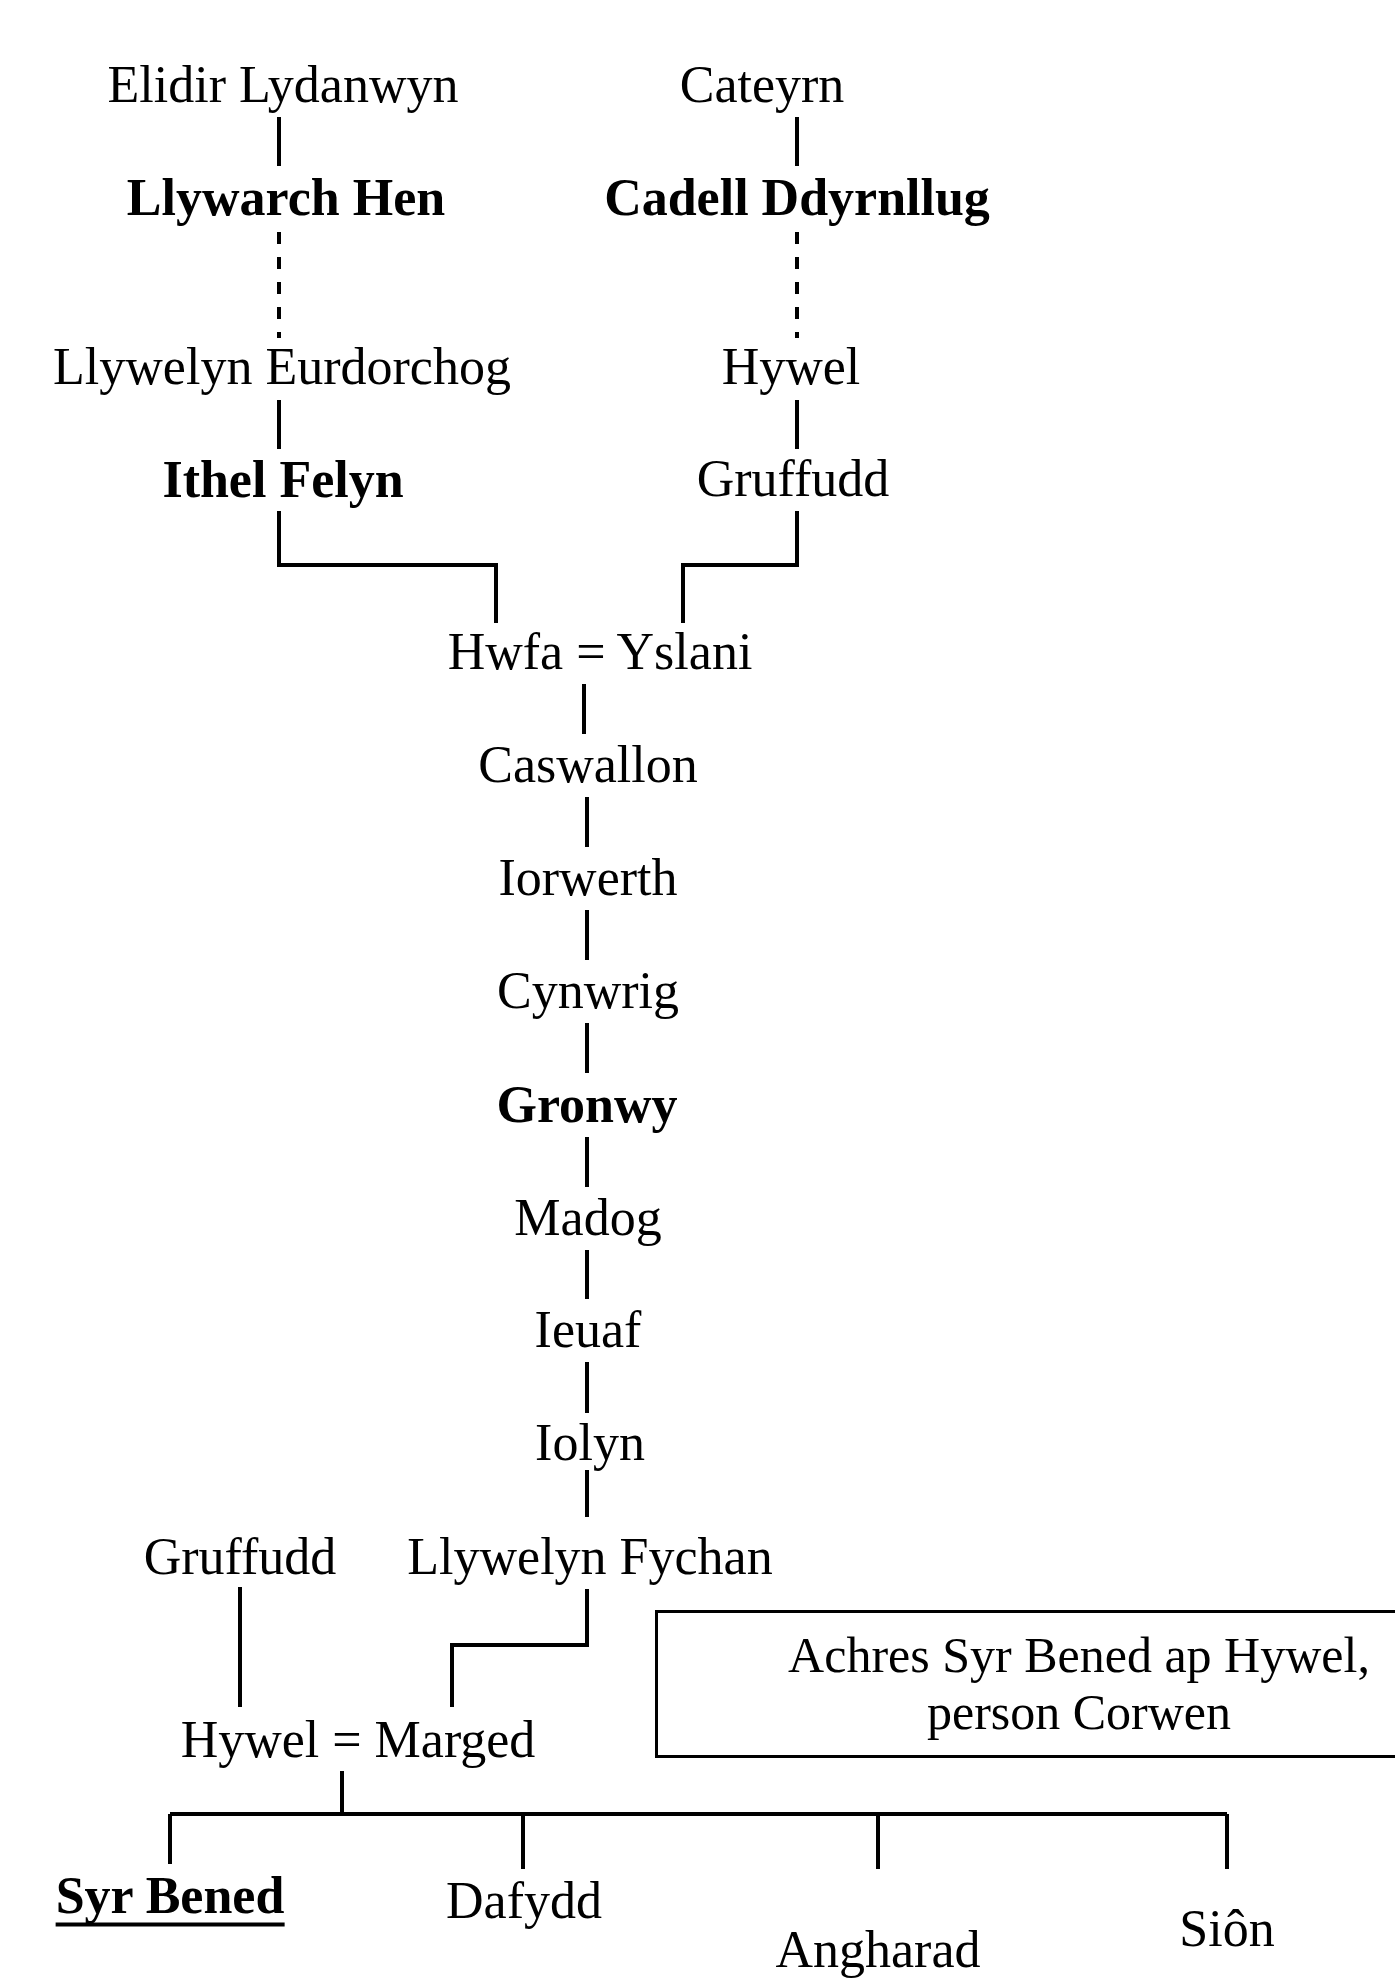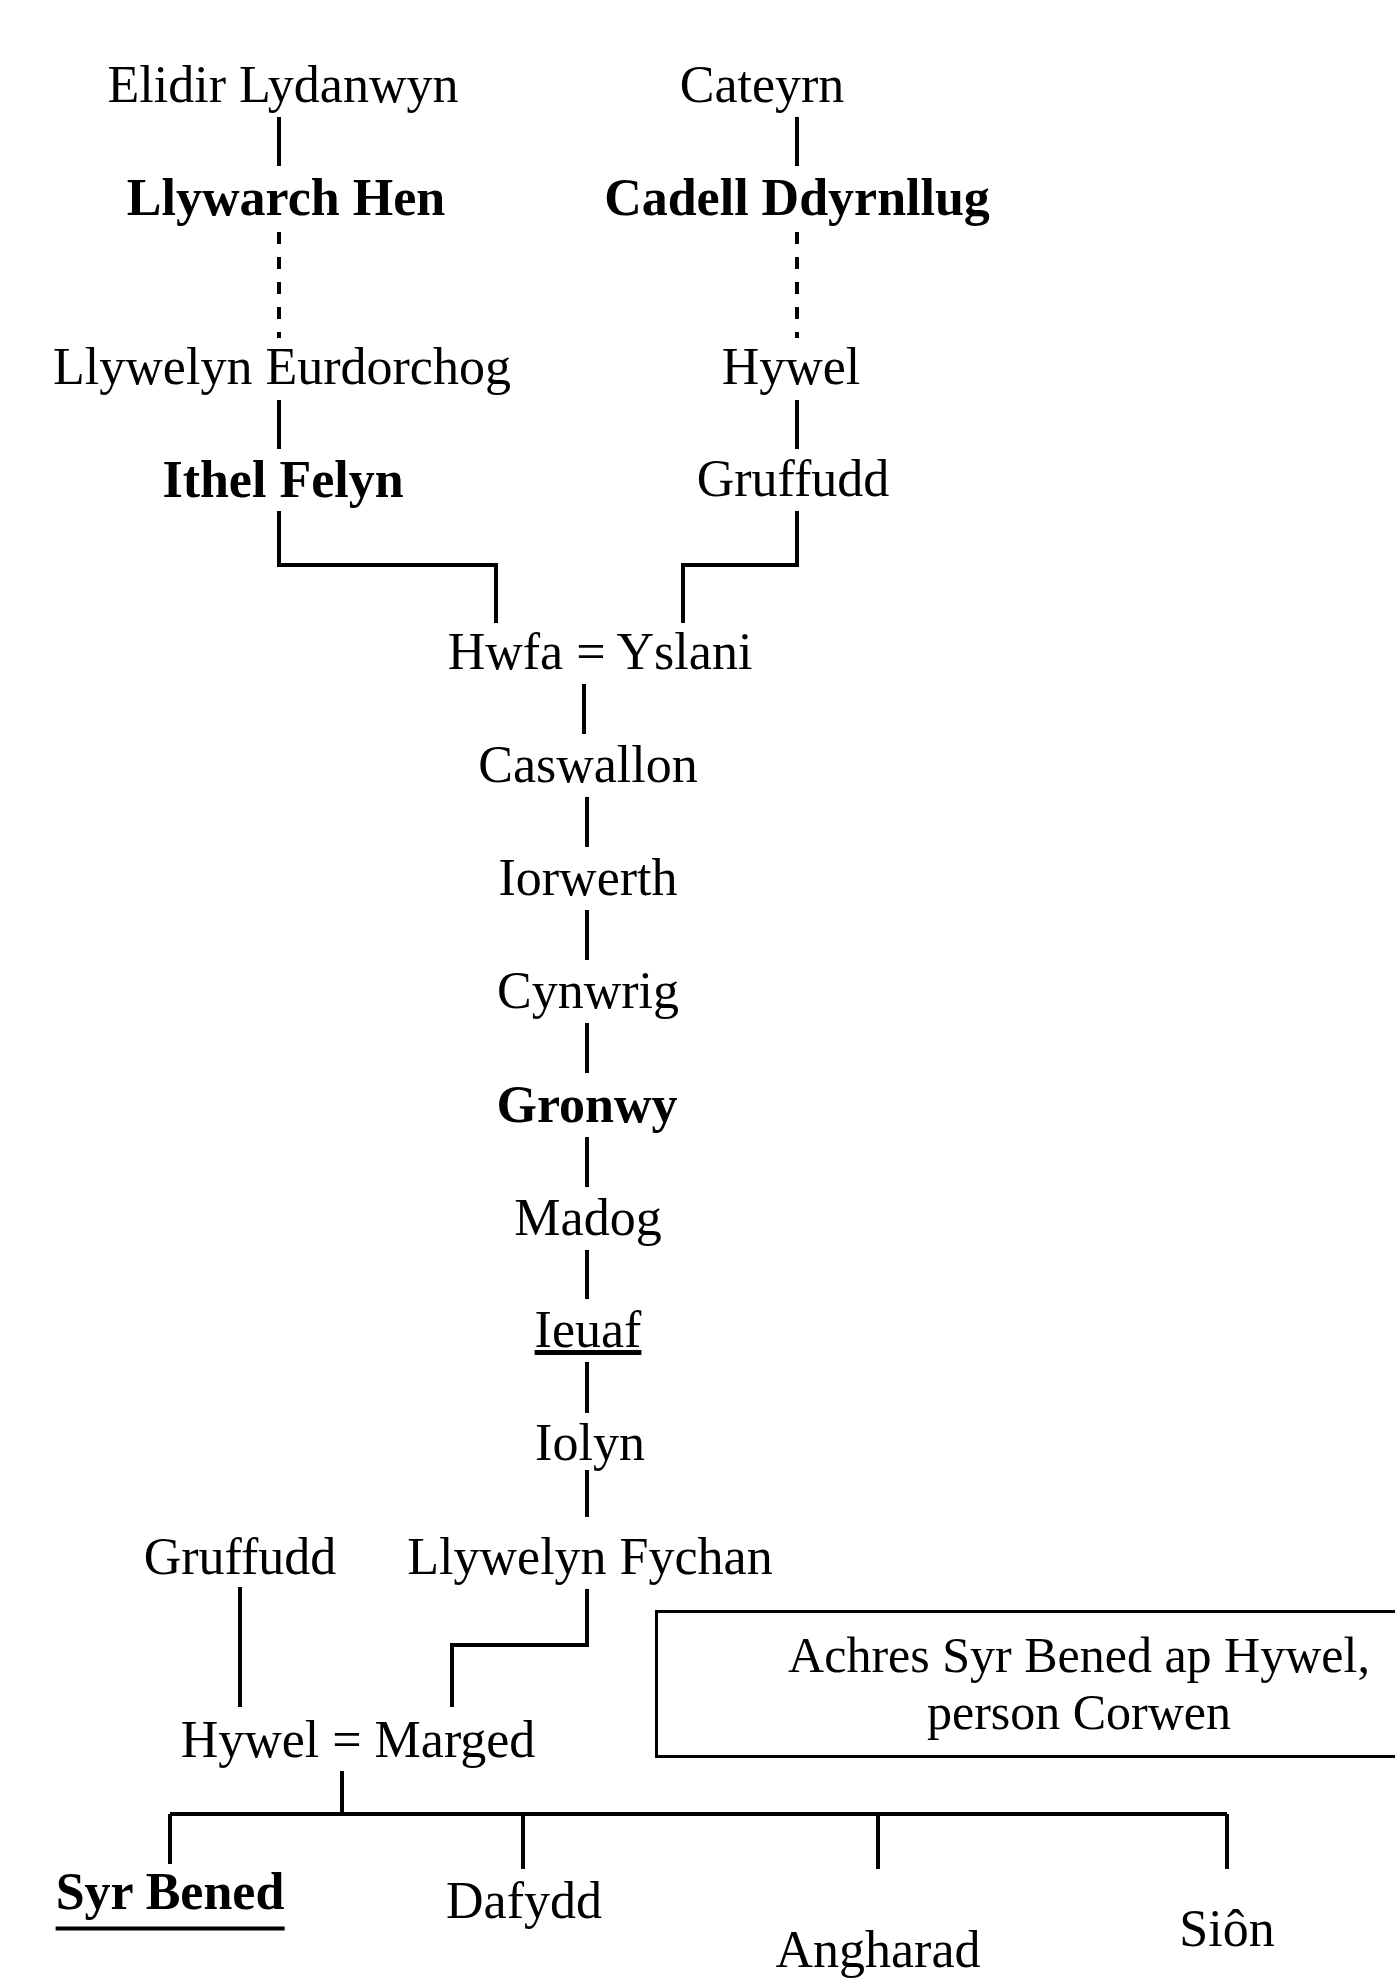--- a/index.html
+++ b/index.html
@@ -30,21 +30,21 @@
     font-size: 52px;
     line-height: 1;
     letter-spacing: 0px;
   }
   .person.bold {
     font-weight: bold;
     font-family: Liberation Serif, serif;
   }
   .person.underline {
     border-bottom: 4px solid #000000;
-    padding-bottom: 9px;
+    padding-bottom: 1px;
   }
   .caption-box {
     position: absolute;
     box-sizing: border-box;
     border: 3px solid #000000;
     background: #ffffff;
     display: flex;
     flex-direction: column;
     align-items: center;
     justify-content: center;
@@ -95,21 +95,21 @@
     <div class="person" style="left: 282px; top: 367px;">Llywelyn Eurdorchog</div>
     <div class="person" style="left: 791px; top: 367px;">Hywel</div>
     <div class="person bold" style="left: 283px; top: 480px;">Ithel Felyn</div>
     <div class="person" style="left: 793px; top: 479px;">Gruffudd</div>
     <div class="person" style="left: 600px; top: 652px;">Hwfa = Yslani</div>
     <div class="person" style="left: 588px; top: 765px;">Caswallon</div>
     <div class="person" style="left: 588px; top: 878px;">Iorwerth</div>
     <div class="person" style="left: 588px; top: 991px;">Cynwrig</div>
     <div class="person bold" style="left: 587px; top: 1105px;">Gronwy</div>
     <div class="person" style="left: 588px; top: 1218px;">Madog</div>
-    <div class="person" style="left: 588px; top: 1330px; text-decoration: underline;">Ieuaf</div>
+    <div class="person" style="left: 588px; top: 1330px;">Ieuaf</div>
     <div class="person" style="left: 590px; top: 1443px;">Iolyn</div>
     <div class="person" style="left: 240px; top: 1557px;">Gruffudd</div>
     <div class="person" style="left: 590px; top: 1557px;">Llywelyn Fychan</div>
     <div class="person" style="left: 358px; top: 1740px;">Hywel = Marged</div>
     <div class="person bold underline" style="left: 170px; top: 1898px;">Syr Bened</div>
     <div class="person" style="left: 524px; top: 1901px;">Dafydd</div>
     <div class="person" style="left: 878px; top: 1950px; font-family: Liberation Serif, serif;">Angharad</div>
     <div class="person" style="left: 1227px; top: 1901px; margin-top: 28px;">Siôn</div>
   </div>
 

